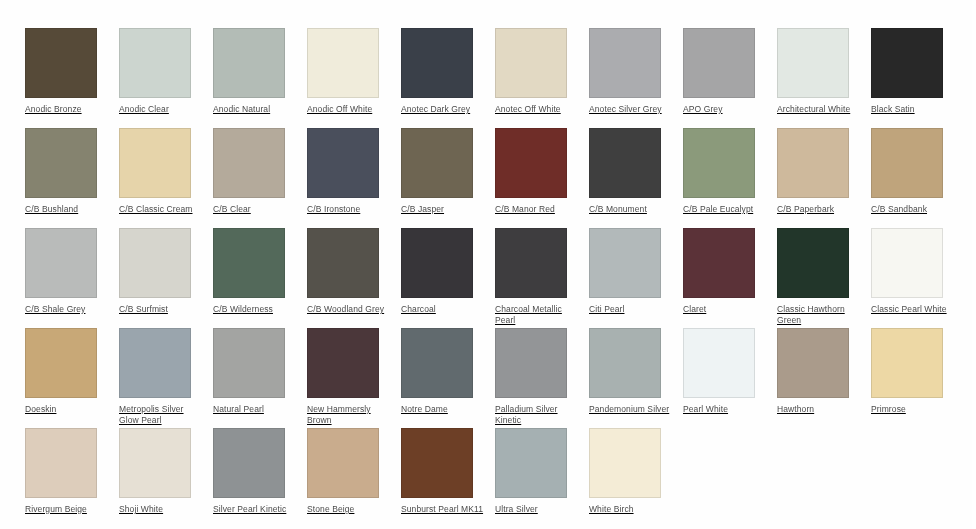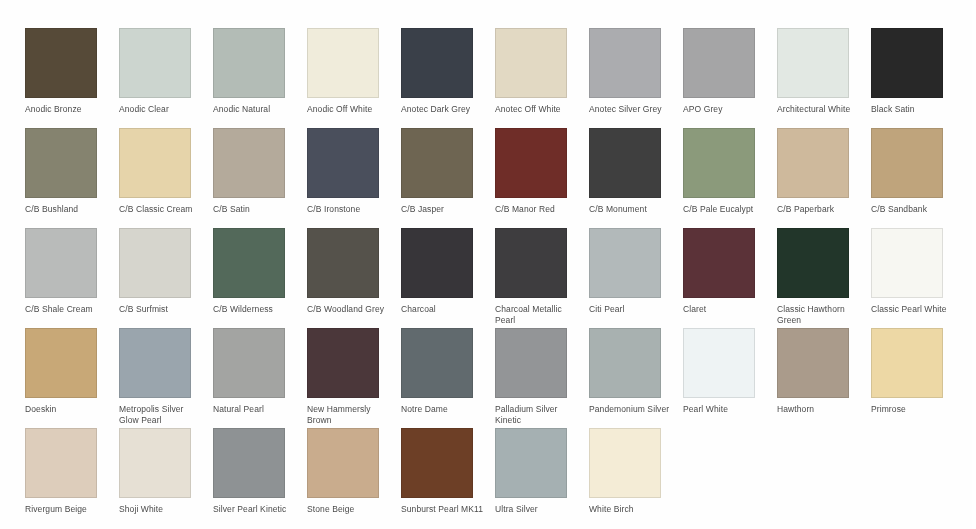--- a/index.html
+++ b/index.html
@@ -22,20 +22,21 @@
     box-sizing: border-box;
   }
   .swatch-grid {
     position: absolute;
     left: 25px;
     top: 28px;
     width: 940px;
     display: grid;
     grid-template-columns: repeat(10, 94px);
     grid-auto-rows: 100px;
+    text-decoration: underline;
   }
   .swatch-cell {
     position: relative;
     width: 94px;
     height: 100px;
     box-sizing: border-box;
   }
   .swatch-chip {
     width: 72px;
     height: 70px;
@@ -110,21 +111,21 @@
       <div class="swatch-cell">
         <div class="swatch-chip" style="background-color: rgb(133, 131, 111);"></div>
         <div class="swatch-label">C/B Bushland</div>
       </div>
       <div class="swatch-cell">
         <div class="swatch-chip" style="background-color: rgb(230, 212, 170);"></div>
         <div class="swatch-label">C/B Classic Cream</div>
       </div>
       <div class="swatch-cell">
         <div class="swatch-chip" style="background-color: rgb(180, 170, 155);"></div>
-        <div class="swatch-label">C/B Satin</div>
+        <div class="swatch-label">C/B Clear</div>
       </div>
       <div class="swatch-cell">
         <div class="swatch-chip" style="background-color: rgb(74, 79, 92);"></div>
         <div class="swatch-label">C/B Ironstone</div>
       </div>
       <div class="swatch-cell">
         <div class="swatch-chip" style="background-color: rgb(110, 101, 82);"></div>
         <div class="swatch-label">C/B Jasper</div>
       </div>
       <div class="swatch-cell">
@@ -142,21 +143,21 @@
       <div class="swatch-cell">
         <div class="swatch-chip" style="background-color: rgb(206, 185, 156);"></div>
         <div class="swatch-label">C/B Paperbark</div>
       </div>
       <div class="swatch-cell">
         <div class="swatch-chip" style="background-color: rgb(191, 164, 124);"></div>
         <div class="swatch-label">C/B Sandbank</div>
       </div>
       <div class="swatch-cell">
         <div class="swatch-chip" style="background-color: rgb(185, 187, 186);"></div>
-        <div class="swatch-label">C/B Shale Cream</div>
+        <div class="swatch-label">C/B Shale Grey</div>
       </div>
       <div class="swatch-cell">
         <div class="swatch-chip" style="background-color: rgb(214, 213, 205);"></div>
         <div class="swatch-label">C/B Surfmist</div>
       </div>
       <div class="swatch-cell">
         <div class="swatch-chip" style="background-color: rgb(83, 105, 90);"></div>
         <div class="swatch-label">C/B Wilderness</div>
       </div>
       <div class="swatch-cell">

